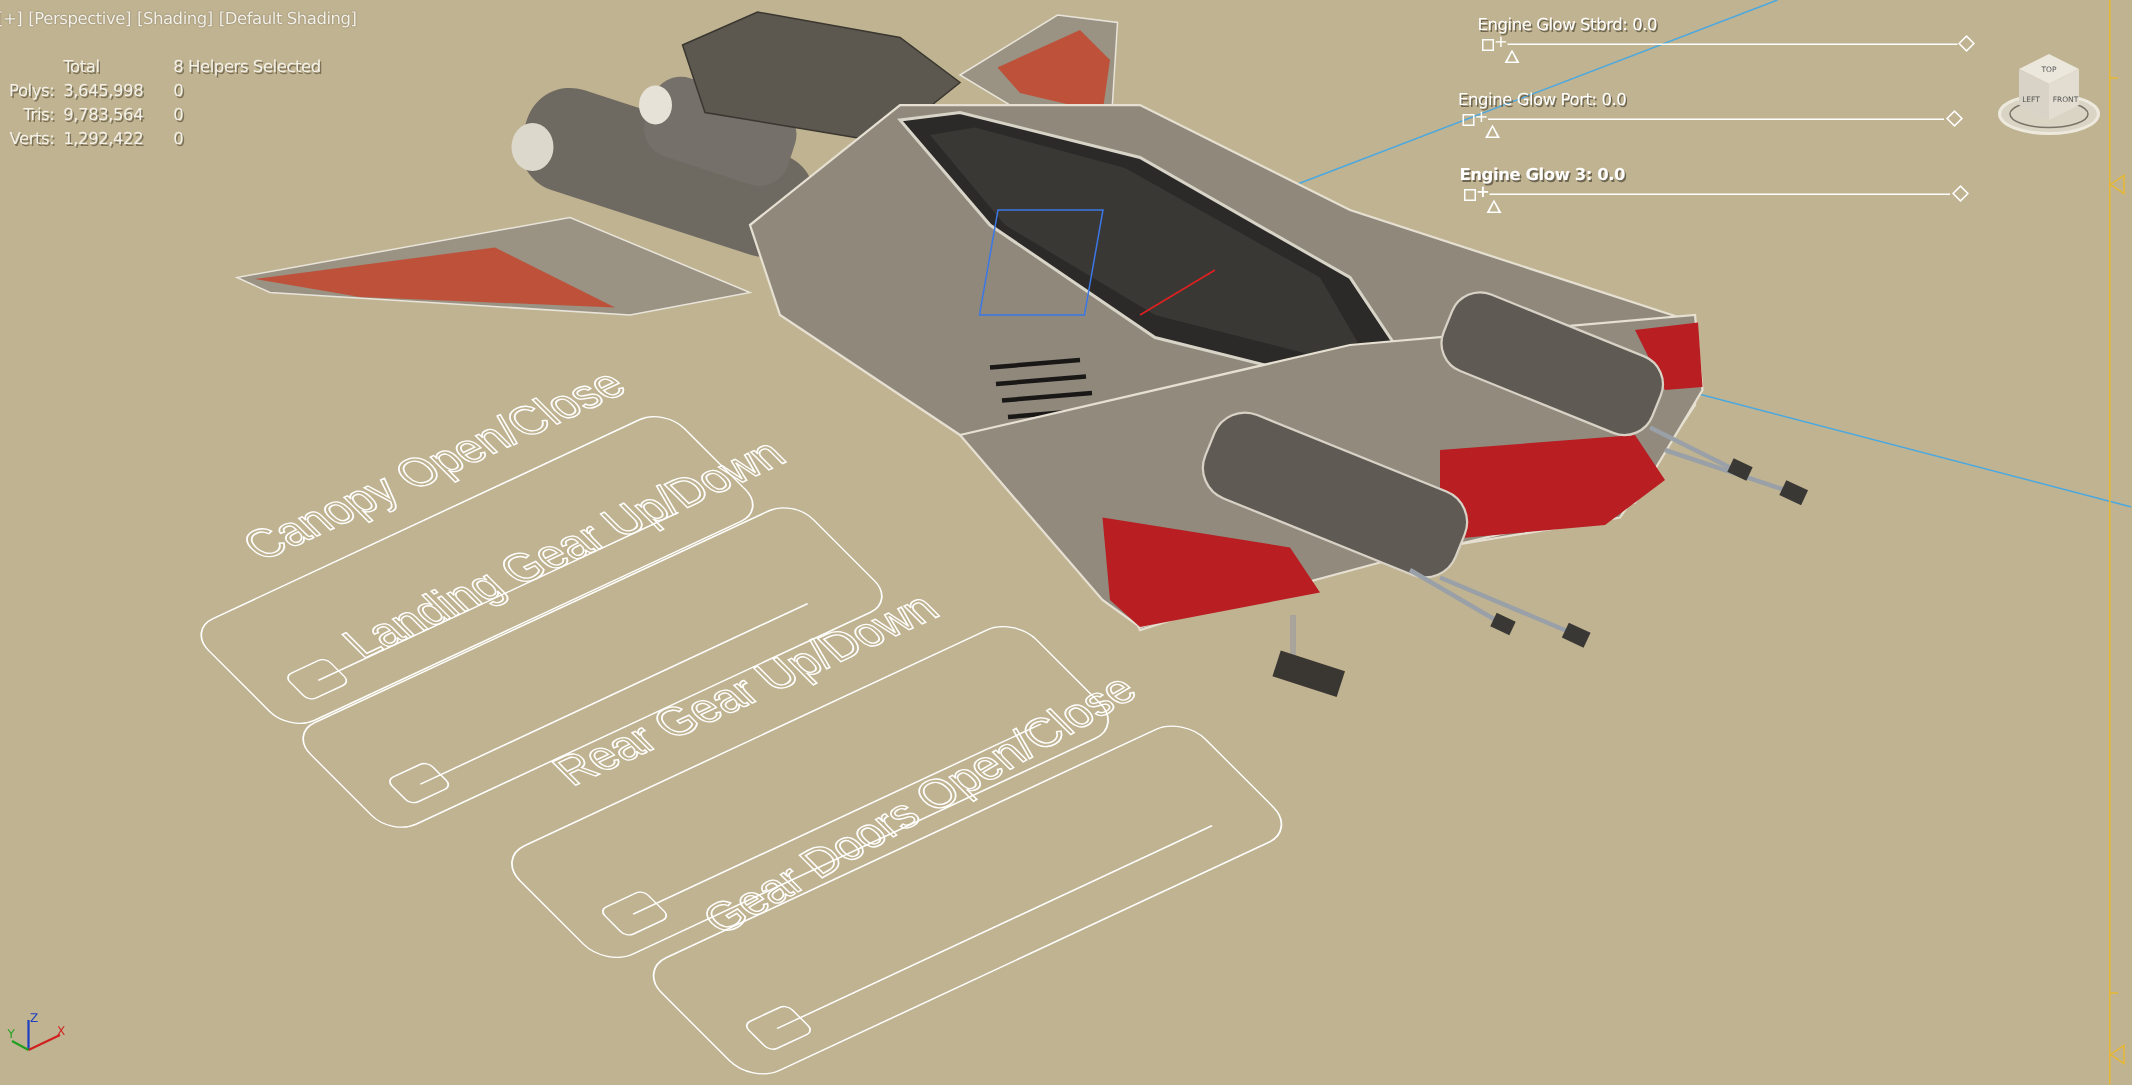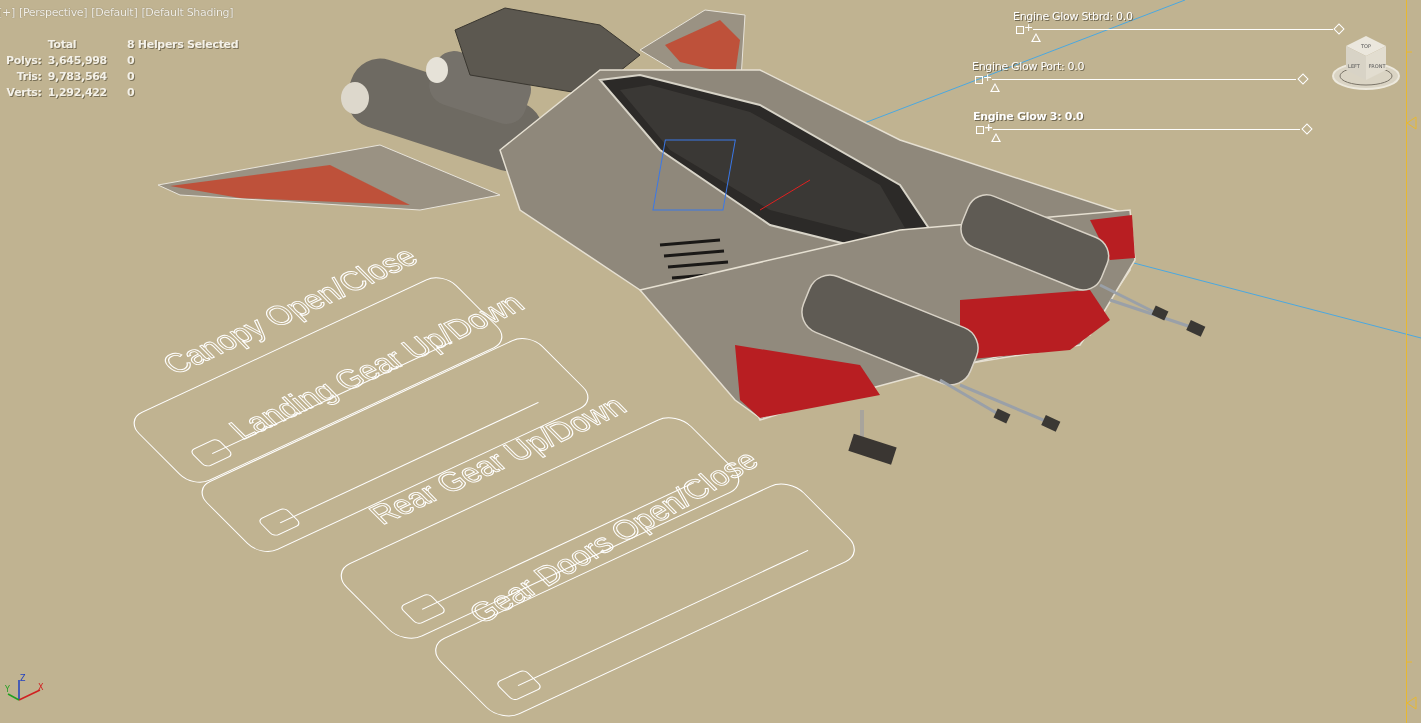--- a/index.html
+++ b/index.html
@@ -2,21 +2,21 @@
 <html><head>
 <meta charset="utf-8">
 <style>
   html, body { margin:0; padding:0; }
   body { width:1421px; height:723px; overflow:hidden; background:#c0b391; position:relative;
          font-family:"DejaVu Sans", sans-serif; }
   .viewport { position:absolute; left:0; top:0; width:1421px; height:723px; background:#c0b391; }
   .vp-label { position:absolute; left:-2px; top:6px; font-size:11px; color:#f4f1e8; letter-spacing:-0.3px;
               text-shadow:0 0 1px #6b6450; white-space:nowrap; }
   .vp-label span { margin-right:4px; cursor:pointer; }
-  .stats { position:absolute; left:6px; top:37px; font-size:11px; font-weight:bold; color:#f4f1e8;
+  .stats { position:absolute; left:6px; top:37px; font-size:11px; font-weight:normal; color:#f4f1e8;
            text-shadow:1px 1px 0 #7a7158; letter-spacing:-0.3px; }
   .stats table { border-collapse:collapse; }
   .stats td { padding:0 4px 0 0; height:16px; line-height:16px; }
   .stats td.lbl { text-align:right; padding-right:6px;margin-top:48px; }
   .stats td.val { padding-right:20px; }
   .slider { position:absolute; width:340px; height:40px; }
   .slider .name { position:absolute; left:0; top:0; font-size:11px; color:#fff; text-shadow:1px 1px 0 #6e6650;
                   white-space:nowrap; letter-spacing:-0.3px; }
   .slider .box { position:absolute; left:3px; top:16px; width:6px; height:6px; border:1px solid #fff; }
   .slider .plus { position:absolute; left:11px; top:11px; color:#fff; font-size:11px; }
@@ -129,21 +129,21 @@
     <span style="font-family:'Liberation Sans',sans-serif; font-size:30px; color:transparent; -webkit-text-stroke:1px #fff; white-space:nowrap;">Landing Gear Up/Down</span>
   </div>
   <div style="position:absolute; left:362px; top:505px; transform:rotate(-25deg) skewX(20deg); transform-origin:left top;">
     <span style="font-family:'Liberation Sans',sans-serif; font-size:30px; color:transparent; -webkit-text-stroke:1px #fff; white-space:nowrap;">Rear Gear Up/Down</span>
   </div>
   <div style="position:absolute; left:462px; top:605px; transform:rotate(-30deg) skewX(15deg); transform-origin:left top;">
     <span style="font-family:'Liberation Sans',sans-serif; font-size:30px; color:transparent; -webkit-text-stroke:1px #fff; white-space:nowrap;">Gear Doors Open/Close</span>
   </div>
 
   <div class="vp-label">
-    <span>[+]</span><span>[Perspective]</span><span>[Default]</span><span>[Default Shading]</span>
+    <span>[+]</span><span>[Perspective]</span><span>[Shading]</span><span>[Default Shading]</span>
   </div>
 
   <div class="stats">
     <table>
       <tbody>
           <tr>
         <td></td>
         <td>Total</td>
         <td>8 Helpers Selected</td>
       </tr>
@@ -159,21 +159,21 @@
       </tr>
       <tr>
         <td class="lbl">Verts:</td>
         <td class="val">1,292,422</td>
         <td>0</td>
       </tr>
     </tbody>
       </table>
   </div>
 
-  <div class="slider" style="left:1013px; top:10px;">
+  <div class="slider" style="left:985px; top:10px;">
     <span class="name">Engine Glow Stbrd: 0.0</span>
     <span class="box"></span>
     <span class="plus">+</span>
     <span class="track" style="width:300px;"></span>
     <span class="diamond" style="left:322px;"></span>
     <span class="tri"></span>
   </div>
   <div class="slider" style="left:972px; top:60px;">
     <span class="name">Engine Glow Port: 0.0</span>
     <span class="box"></span>

